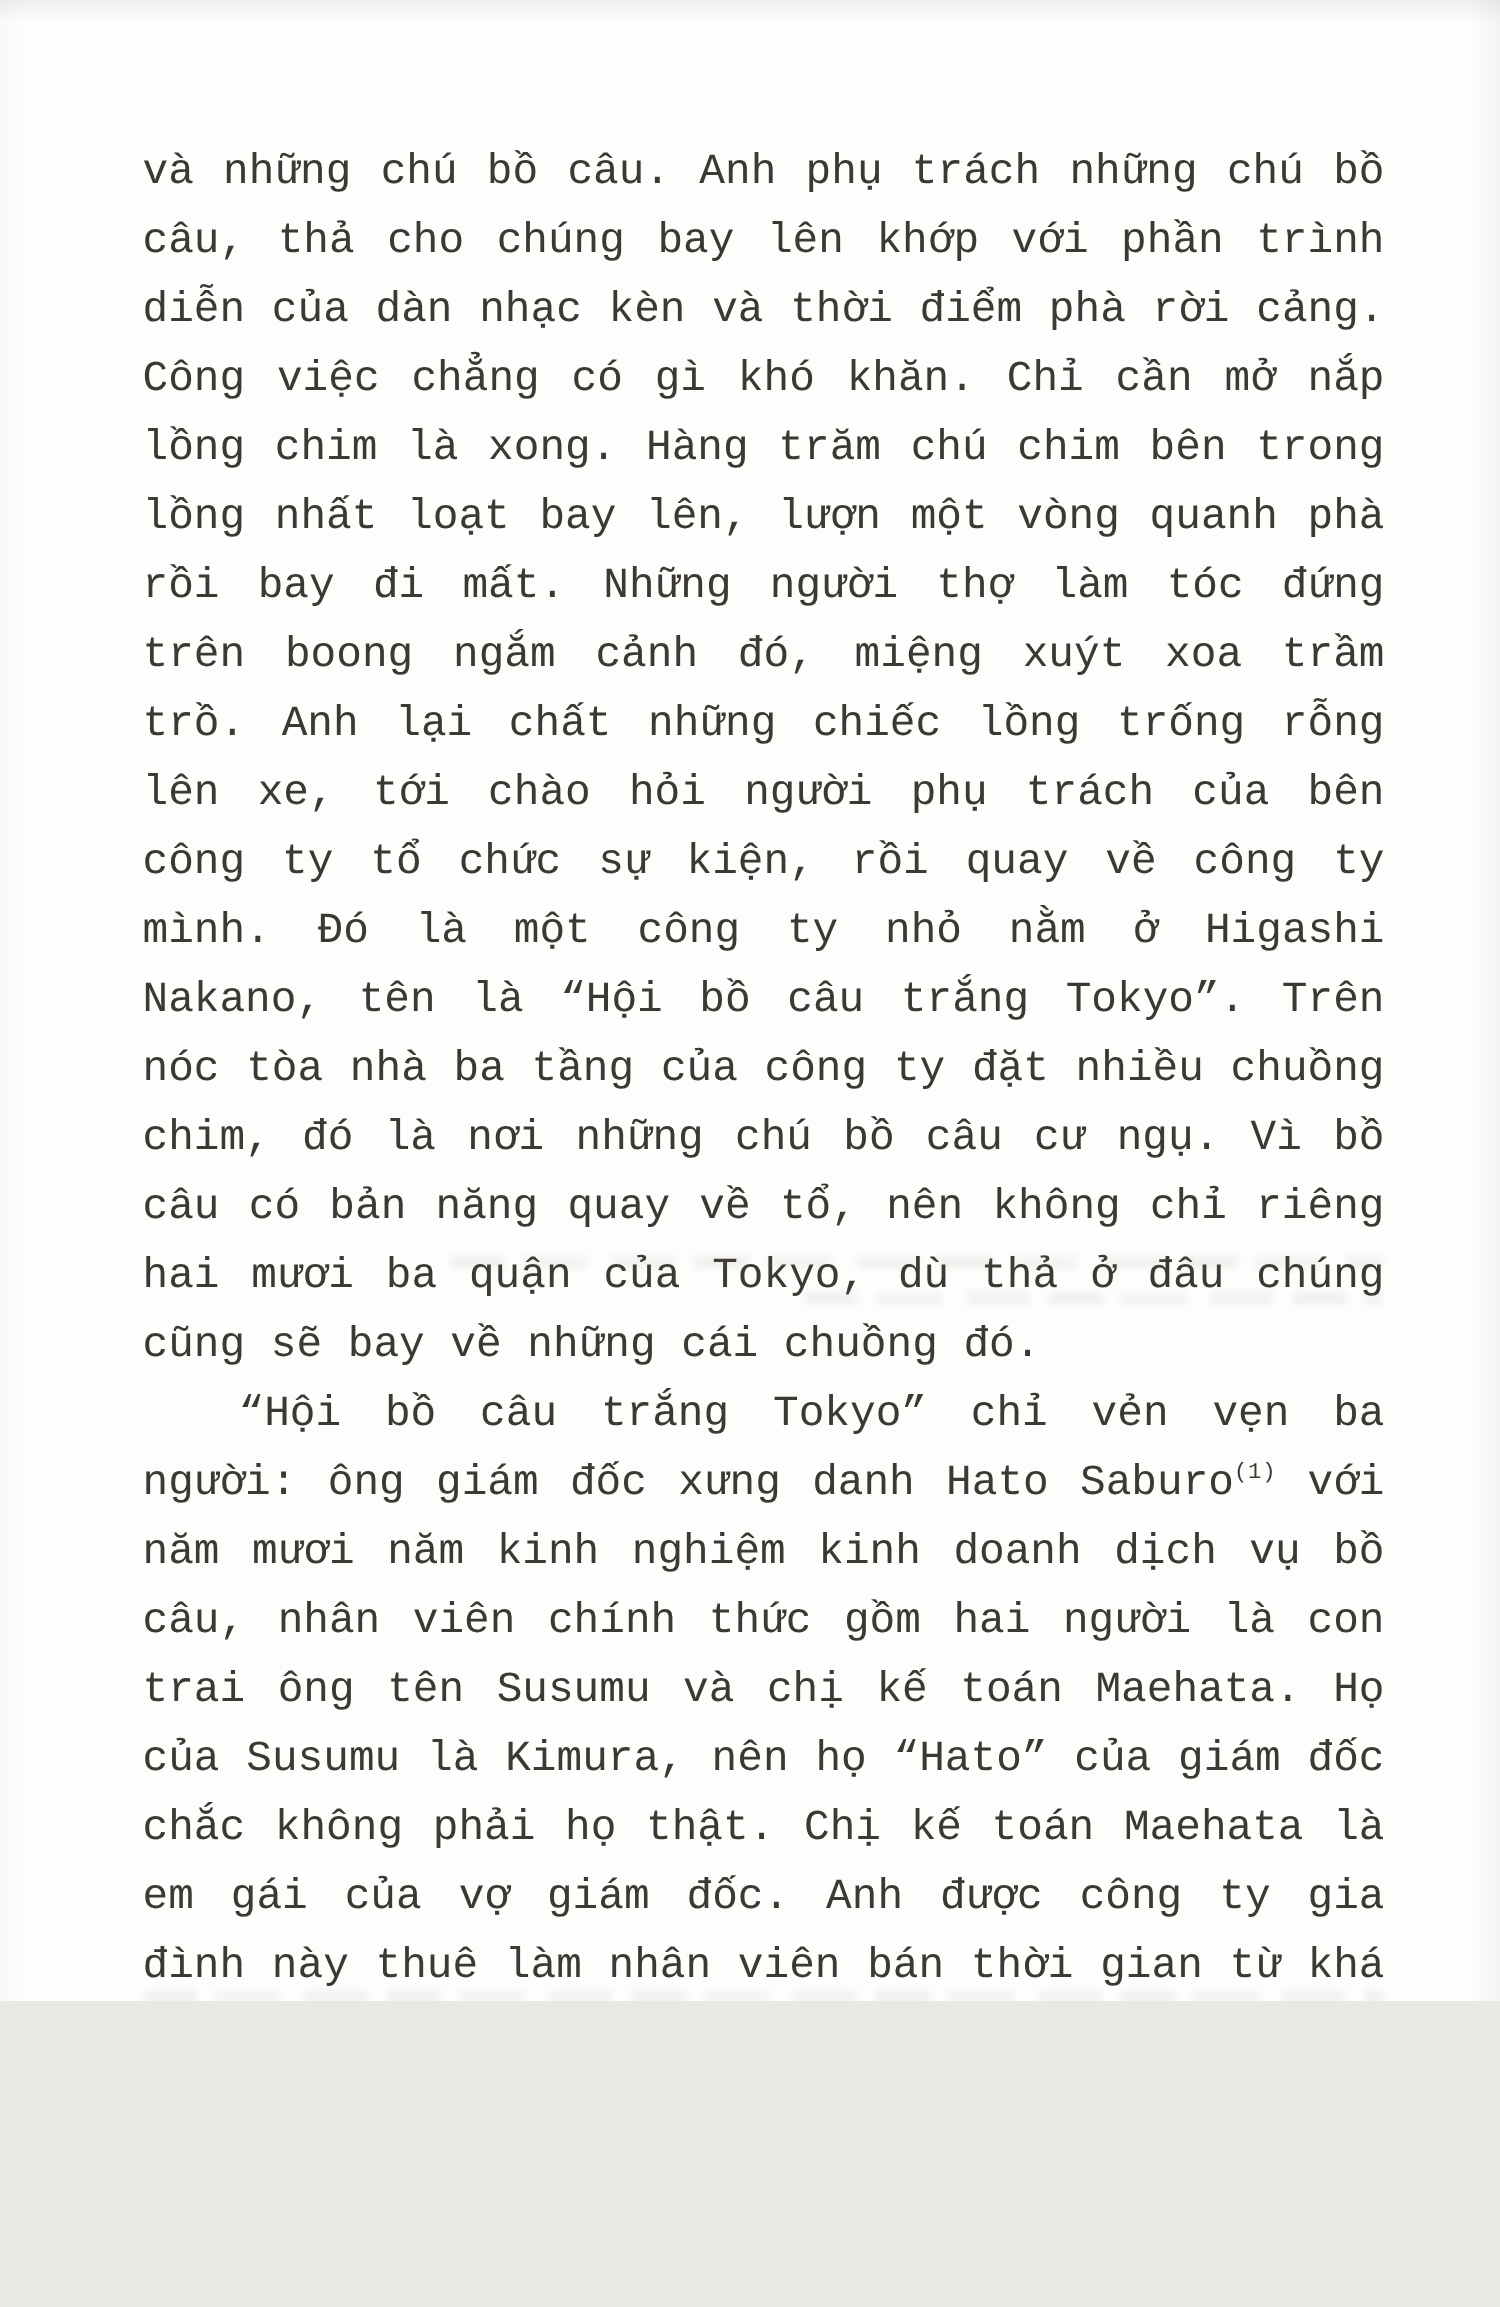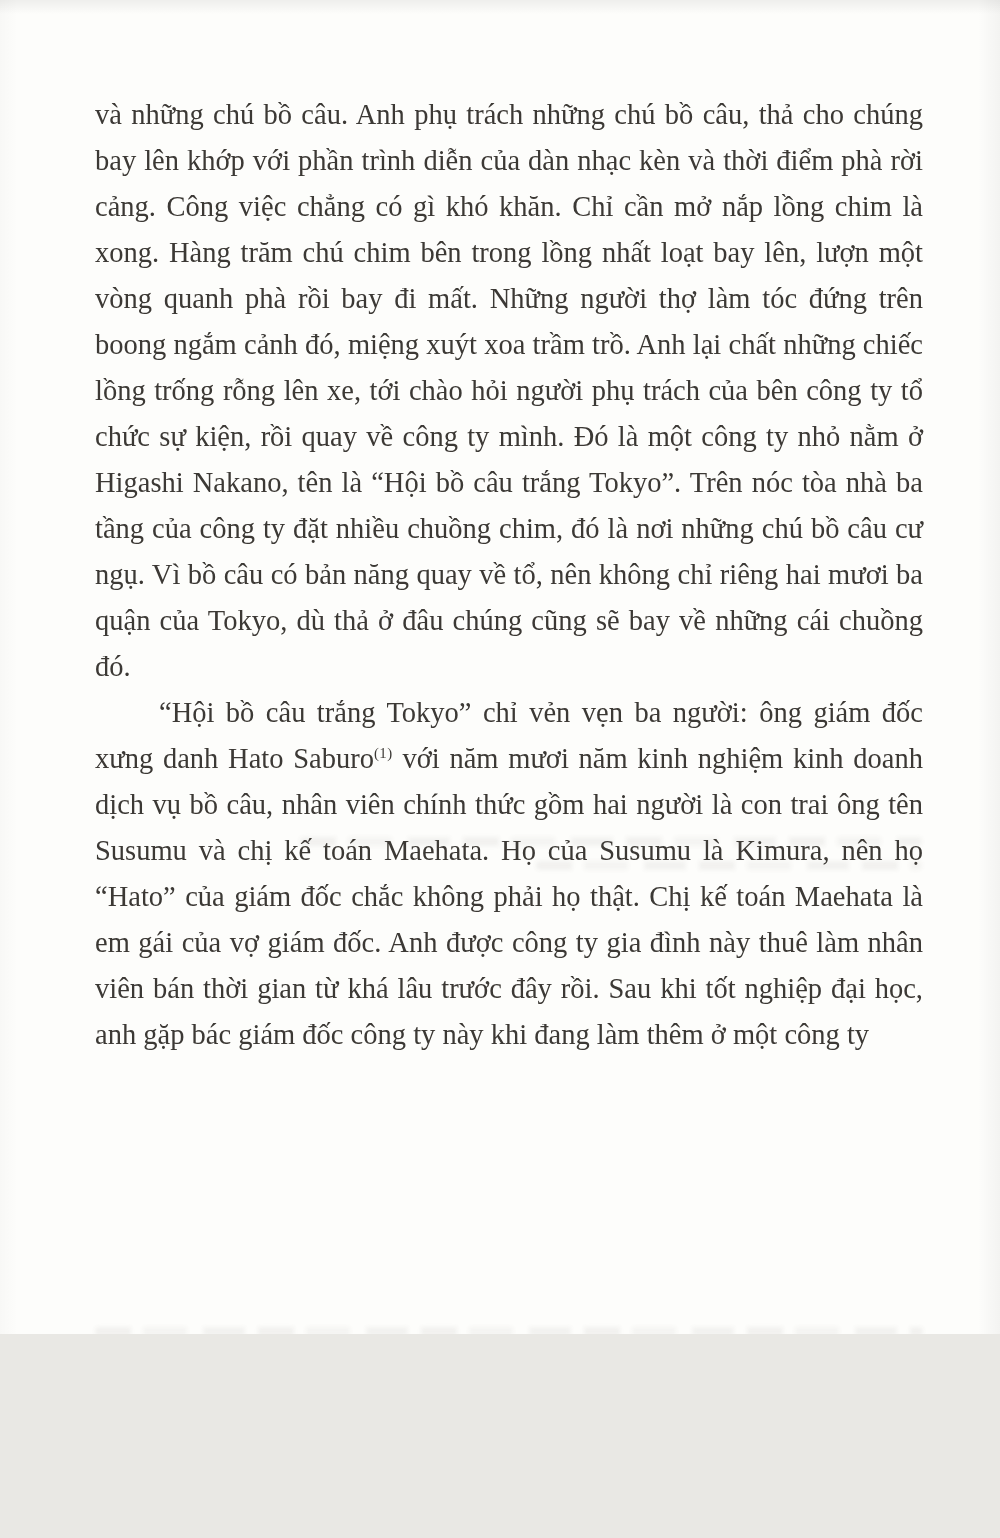--- a/index.html
+++ b/index.html
@@ -7,21 +7,21 @@
     padding: 0;
     background: #e9e8e4;
   }
   .page {
     position: relative;
     width: 1000px;
     height: 1334px;
     margin: 0 auto;
     background: #fdfdfb;
     overflow: hidden;
-    font-family: Liberation Serif, serif;
+    font-family: Liberation Mono, monospace;
   }
   
   .page::before {
     content: "";
     position: absolute;
     inset: 0;
     pointer-events: none;
     background:
       linear-gradient(180deg, rgba(0,0,0,0.06), rgba(0,0,0,0) 14px),
       linear-gradient(270deg, rgba(0,0,0,0.04), rgba(0,0,0,0) 22px),

